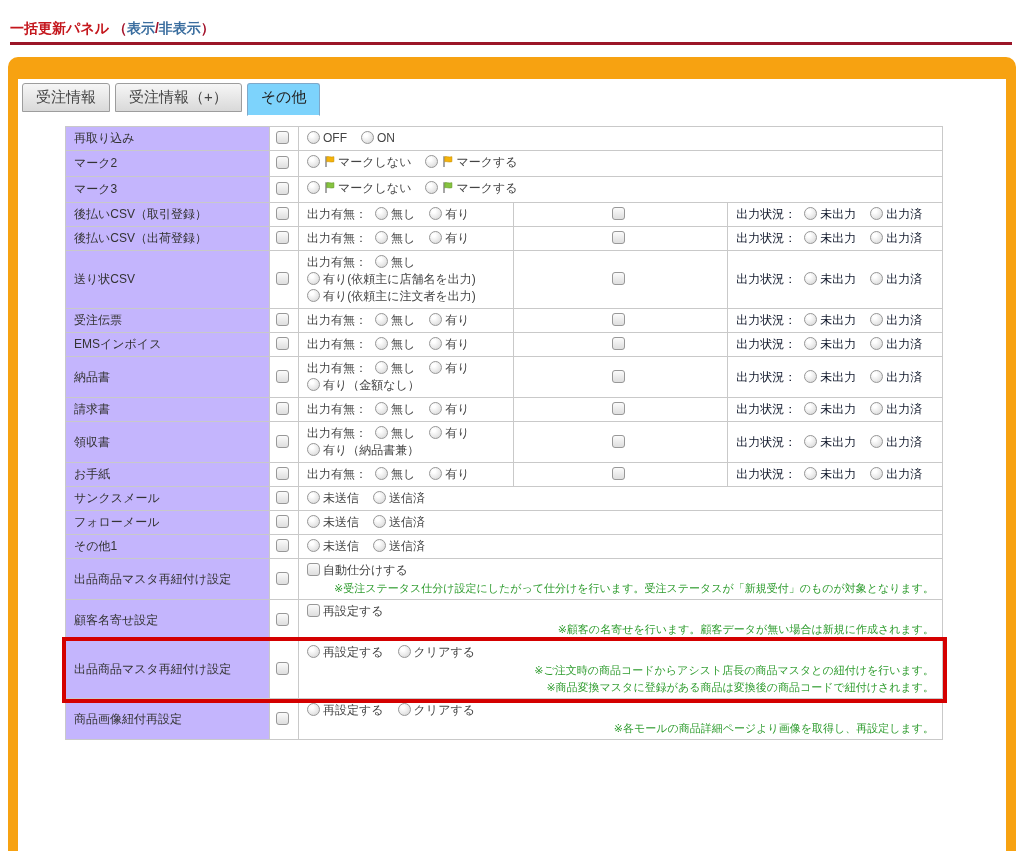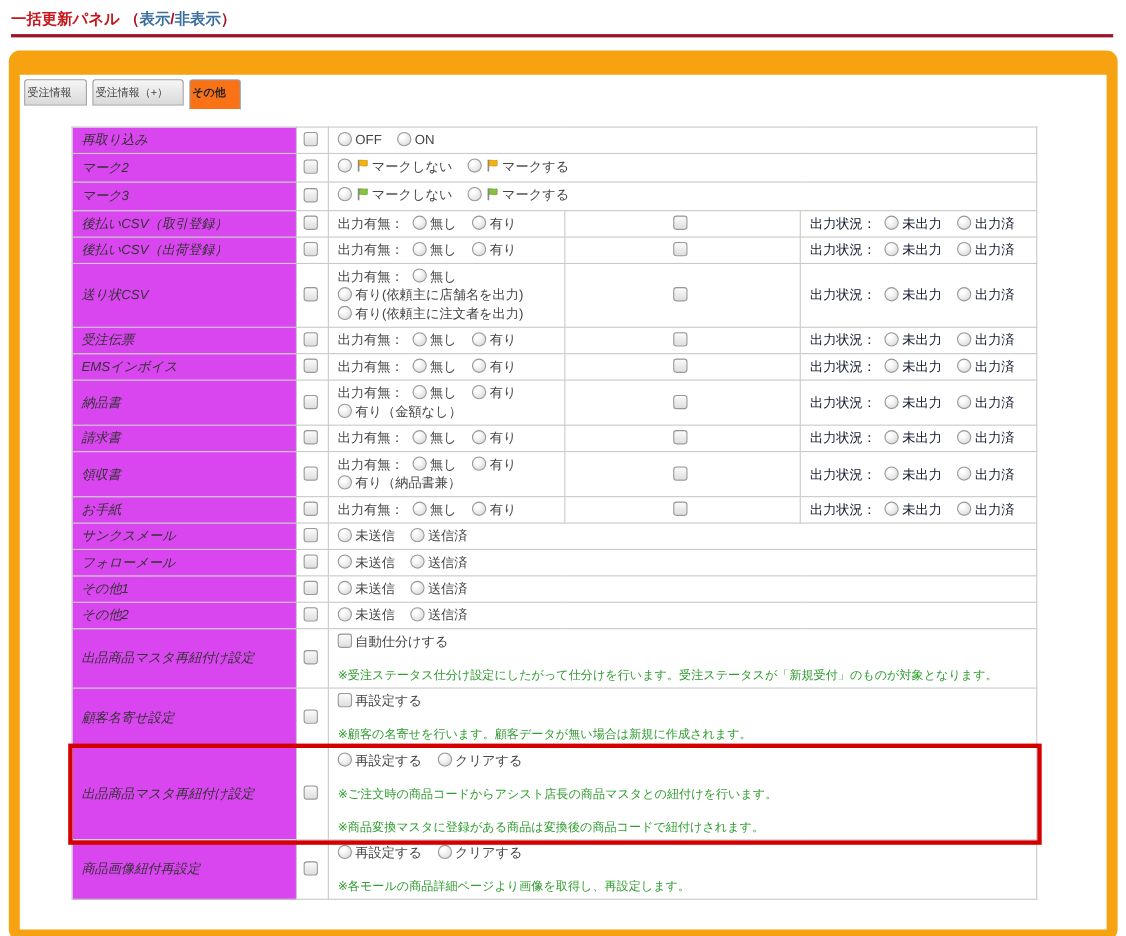--- a/index.html
+++ b/index.html
@@ -2,69 +2,69 @@
 <html lang="ja"><head>
 <meta charset="utf-8">
 <style>
   html,body{margin:0;padding:0;background:#fff;}
   body{
     width:1024px;height:851px;overflow:hidden;
     font-family:"Liberation Sans","DejaVu Sans",sans-serif;
     font-size:12px;color:#333;
   }
   
-  .hdr{padding:9px 12px 0 10px;}
+  .hdr{padding:20px 12px 0 10px;}
   .hdr-line{font-size:14px;font-weight:bold;}
   .hdr-title{color:#c4161c;}
   .hdr-paren{color:#a3122a;}
   .hdr-link{color:#3b6e9f;text-decoration:none;cursor:pointer;}
   .hdr-rule{border:0;border-top:3px solid #9b1528;margin:4px 0 0 0;}
   
   .panel{
     margin:12px 8px 0 8px;
     border:10px solid #f7a211;border-top-width:22px;
     border-radius:10px;background:#fff;height:777px;overflow:hidden;
   }
   
   .tabbar{padding:4px 0 0 4px;height:26px;}
   .tab{
-    display:inline-block;padding:4px 13px 4px 2px;margin-right:5px;
+    display:inline-block;padding:4px 13px 4px 13px;margin-right:5px;
     border:1px solid #9d9d9d;border-radius:3px 3px 0 0;
     background:linear-gradient(#f6f6f6,#d9d9d9);
-    color:#444;font-size:10px;cursor:pointer;vertical-align:bottom;
+    color:#444;font-size:15px;cursor:pointer;vertical-align:bottom;
   }
   .tab.active{
-    background:#f97316;border:1px solid #7fa8c9;border-bottom-color:#fff;
-    padding-bottom:8px;margin-bottom:-4px;color:#222;position:relative;z-index:3;font-weight:bold;
+    background:#7dd3fc;border:1px solid #7fa8c9;border-bottom-color:#fff;
+    padding-bottom:8px;margin-bottom:-4px;color:#222;position:relative;z-index:3;
   }
   
   table.settings{
     border-collapse:collapse;margin:17px 0 0 47px;width:878px;
     table-layout:fixed;font-size:12px;
   }
   td{border:1px solid #c9c9c9;padding:3px 8px;vertical-align:middle;line-height:17px;}
-  td.lbl{background:#d946ef;width:187px;color:#333;font-style:italic;}
+  td.lbl{background:#c4b5fd;width:187px;color:#333;}
   td.cbc{width:24px;text-align:center;padding:3px 2px;}
   td.cbc2{width:30px;text-align:center;padding:3px 2px;}
   td.opts{color:#444;}
   td.stat{width:191px;color:#0f172a;white-space:nowrap;}
   tr.hl{outline:4px solid #d40000;outline-offset:0;position:relative;z-index:2;}
   .prefix{margin-right:8px;}
   label.opt{margin-right:14px;white-space:nowrap;cursor:pointer;display:inline-block;}
   .radio{
     display:inline-block;width:11px;height:11px;border:1px solid #989898;border-radius:50%;
     background:radial-gradient(circle at 35% 30%,#ffffff 15%,#e8e8e8 60%,#cdcdcd 100%);
     vertical-align:-2px;margin-right:3px;
   }
   .checkbox{
     display:inline-block;width:11px;height:11px;border:1px solid #989898;border-radius:3px;
     background:linear-gradient(#fbfbfb,#dedede);vertical-align:-2px;margin-right:3px;
   }
   .flag{display:inline-block;vertical-align:-2px;margin-right:2px;}
-  .note{color:#2e9c2e;font-size:11px;line-height:15px;margin-top:15px;}
+  .note{color:#2e9c2e;font-size:11px;line-height:15px;margin-top:2px;text-align:right;}
 </style>
 </head>
 <body>
 
 <div class="hdr">
   <div class="hdr-line">
     <span class="hdr-title">一括更新パネル</span>
     <span class="hdr-paren">（</span><a class="hdr-link">表示</a><span class="hdr-paren">/</span><a class="hdr-link">非表示</a><span class="hdr-paren">）</span>
   </div>
   <hr class="hdr-rule">
@@ -173,25 +173,20 @@
           <td class="lbl">フォローメール</td>
           <td class="cbc"><span class="checkbox"></span></td>
           <td class="opts" colspan="3"><label class="opt"><span class="radio"></span><span>未送信</span></label><label class="opt"><span class="radio"></span><span>送信済</span></label></td>
         </tr>
         <tr>
           <td class="lbl">その他1</td>
           <td class="cbc"><span class="checkbox"></span></td>
           <td class="opts" colspan="3"><label class="opt"><span class="radio"></span><span>未送信</span></label><label class="opt"><span class="radio"></span><span>送信済</span></label></td>
         </tr>
         <tr>
-          <td class="lbl">その他2</td>
-          <td class="cbc"><span class="checkbox"></span></td>
-          <td class="opts" colspan="3"><label class="opt"><span class="radio"></span><span>未送信</span></label><label class="opt"><span class="radio"></span><span>送信済</span></label></td>
-        </tr>
-        <tr>
           <td class="lbl">出品商品マスタ再紐付け設定</td>
           <td class="cbc"><span class="checkbox"></span></td>
           <td class="opts" colspan="3"><label class="opt"><span class="checkbox"></span><span>自動仕分けする</span></label><div class="note">※受注ステータス仕分け設定にしたがって仕分けを行います。受注ステータスが「新規受付」のものが対象となります。</div></td>
         </tr>
         <tr>
           <td class="lbl">顧客名寄せ設定</td>
           <td class="cbc"><span class="checkbox"></span></td>
           <td class="opts" colspan="3"><label class="opt"><span class="checkbox"></span><span>再設定する</span></label><div class="note">※顧客の名寄せを行います。顧客データが無い場合は新規に作成されます。</div></td>
         </tr>
         <tr class="hl">

